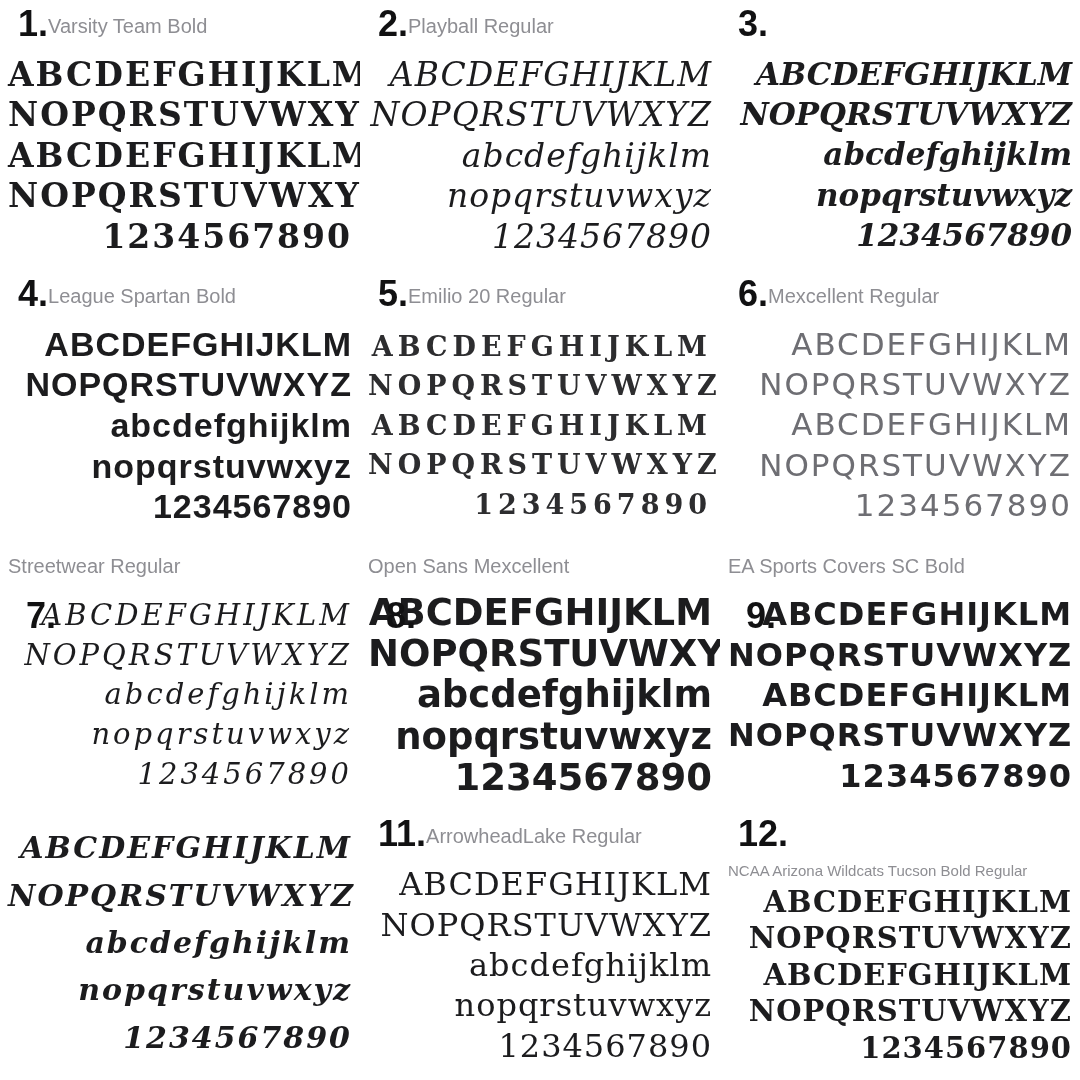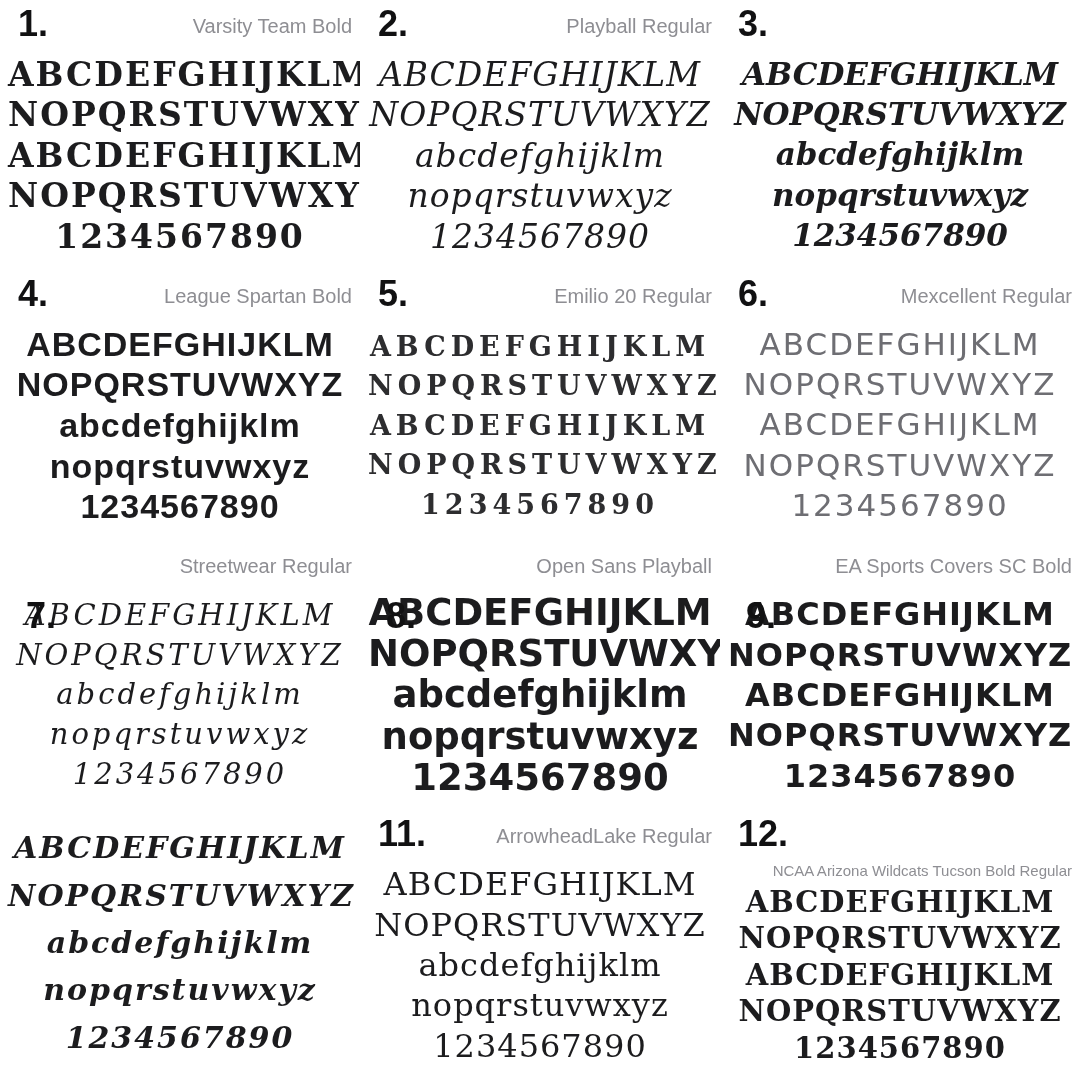--- a/index.html
+++ b/index.html
@@ -37,21 +37,21 @@
     font-weight: 900;
     font-size: 36px;
     line-height: 1;
     color: #111112;
     padding-left: 10px;
     letter-spacing: 0;
     z-index: 2;
   }
   .font-title {
     flex: 1;
-    text-align: right;
+    text-align: left;
     color: #8e8e93;
     font-size: 20px;
     line-height: 1.2;
     padding-top: 8px;
     font-weight: 400;
   }
   
   .layout-number-low .num {
     position: absolute;
     left: 8px;
@@ -69,21 +69,21 @@
   .layout-title-below .font-title {
     width: 100%;
     padding-top: 2px;
     font-size: 15px;
   }
   .lines {
     flex: 1 1 auto;
     display: flex;
     flex-direction: column;
     justify-content: space-evenly;
-    text-align: center;
+    text-align: right;
     color: #1c1c1e;
     white-space: nowrap;
   }
   .line { line-height: 1; }
 
   
   .f1 { font-family: "DejaVu Serif", serif; font-weight: 700; font-size: 33px; letter-spacing: 2px; }
   .f2 { font-family: "DejaVu Serif", serif; font-style: italic; font-weight: 400; font-size: 33px; letter-spacing: 1px; }
   .f3 { font-family: "DejaVu Serif", serif; font-style: italic; font-weight: 700; font-size: 31px; }
   .f4 { font-family: "Liberation Sans", sans-serif; font-weight: 700; font-size: 34px; letter-spacing: 1px; }
@@ -186,21 +186,21 @@
         <div class="line">ABCDEFGHIJKLM</div>
         <div class="line">NOPQRSTUVWXYZ</div>
         <div class="line">abcdefghijklm</div>
         <div class="line">nopqrstuvwxyz</div>
         <div class="line">1234567890</div>
       </div>
   </div>
     <div class="cell layout-number-low">
     <div class="header">
       <span class="num">8.</span>
-      <div class="font-title">Open Sans Playball</div>
+      <div class="font-title">Open Sans Mexcellent</div>
     </div>
     <div class="lines f8">
         <div class="line">ABCDEFGHIJKLM</div>
         <div class="line">NOPQRSTUVWXYZ</div>
         <div class="line">abcdefghijklm</div>
         <div class="line">nopqrstuvwxyz</div>
         <div class="line">1234567890</div>
       </div>
   </div>
     <div class="cell layout-number-low">

